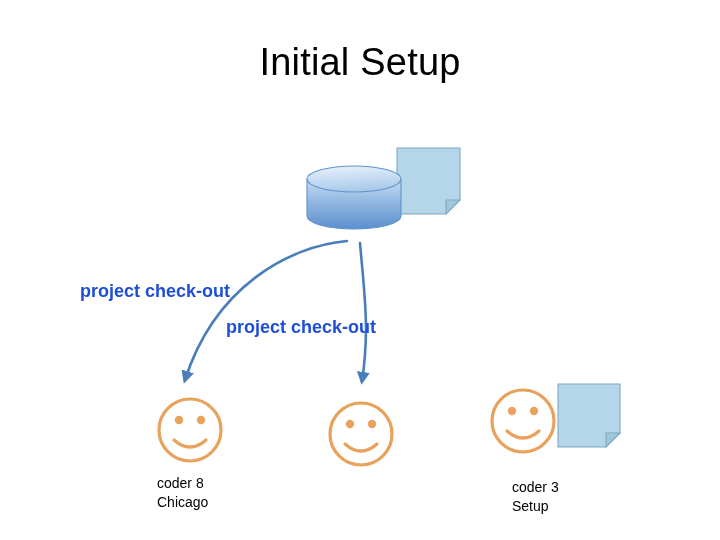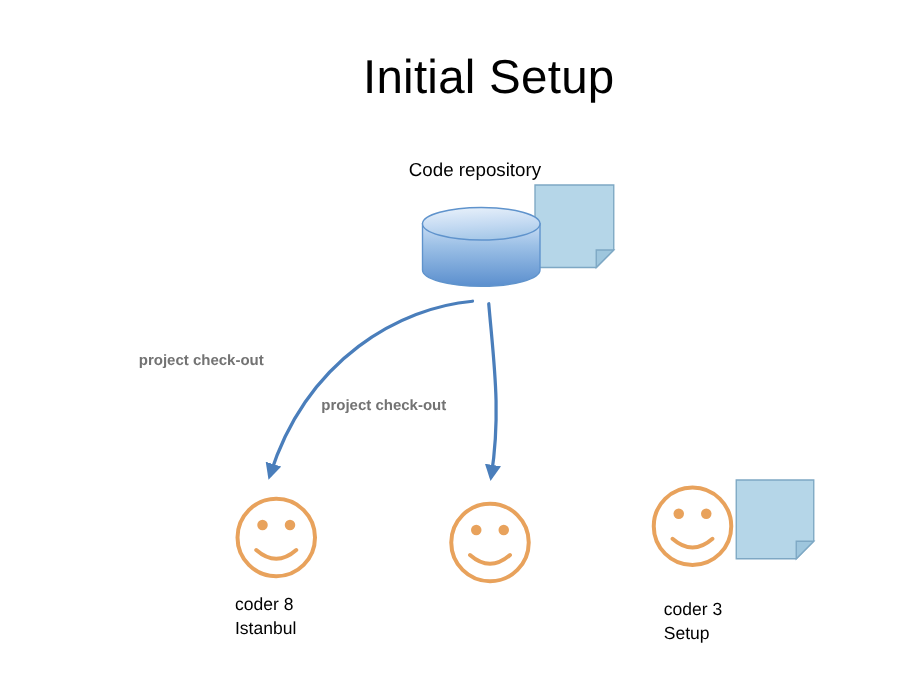--- a/index.html
+++ b/index.html
@@ -12,21 +12,20 @@
     height: 540px;
     font-family: "Liberation Sans", sans-serif;
     color: #000000;
     overflow: hidden;
   }
   #slide {
     position: relative;
     width: 569px;
     height: 540px;
     background: #ffffff;
-    margin-left: 31px;
   }
 
   
   #slide-title {
     position: absolute;
     left: 0;
     top: 42px;
     width: 720px;
     text-align: center;
     font-size: 38px;
@@ -53,50 +52,49 @@
     position: absolute;
     left: 0;
     top: 0;
     width: 720px;
     height: 540px;
   }
 
   
   .flow-label {
     position: absolute;
-    font-size: 12px;
+    font-size: 18px;
     font-weight: bold;
-    color: #737373;
+    color: #1d4ed8;
     white-space: nowrap;
   }
   #flow-label-1 { left: 80px; top: 281px; }
   #flow-label-2 { left: 226px; top: 317px; }
 
   
   .coder-caption {
     position: absolute;
     font-size: 14px;
     line-height: 19px;
     color: #000000;
     white-space: nowrap;
   }
   .coder-caption .name { display: block; }
   .coder-caption .city { display: block; }
   #coder-1-caption { left: 157px; top: 474px; }
   #coder-2-caption { left: 329px; top: 478px; }
-  #coder-3-caption { left: 500px; top: 478px; }
+  #coder-3-caption { left: 512px; top: 478px; }
 </style>
 </head>
 <body>
 
 <div id="slide">
 
   <div id="slide-title">Initial Setup</div>
 
-  <div id="repo-label">Code repository</div>
 
   <svg id="canvas" viewBox="0 0 720 540">
     <defs>
       <linearGradient id="cylBodyGrad" x1="0" y1="0" x2="0" y2="1">
         <stop offset="0%" stop-color="#c9ddf4"></stop>
         <stop offset="35%" stop-color="#9cc0e6"></stop>
         <stop offset="100%" stop-color="#5b8fce"></stop>
       </linearGradient>
       <linearGradient id="cylTopGrad" x1="0" y1="0" x2="0.2" y2="1">
         <stop offset="0%" stop-color="#eaf2fb"></stop>
@@ -148,21 +146,21 @@
       <path d="M 606 447 L 606 433 L 620 433 Z" fill="#9ec6dd" stroke="#7ea8c4" stroke-width="1.1"></path>
     </g>
   </svg>
 
   <div class="flow-label" id="flow-label-1">project check-out</div>
 
   <div class="flow-label" id="flow-label-2">project check-out</div>
 
   <div class="coder-caption" id="coder-1-caption">
     <span class="name">coder 8</span>
-    <span class="city">Istanbul</span>
+    <span class="city">Chicago</span>
   </div>
 
 
   <div class="coder-caption" id="coder-3-caption">
     <span class="name">coder 3</span>
     <span class="city">Setup</span>
   </div>
 
 </div>
 

